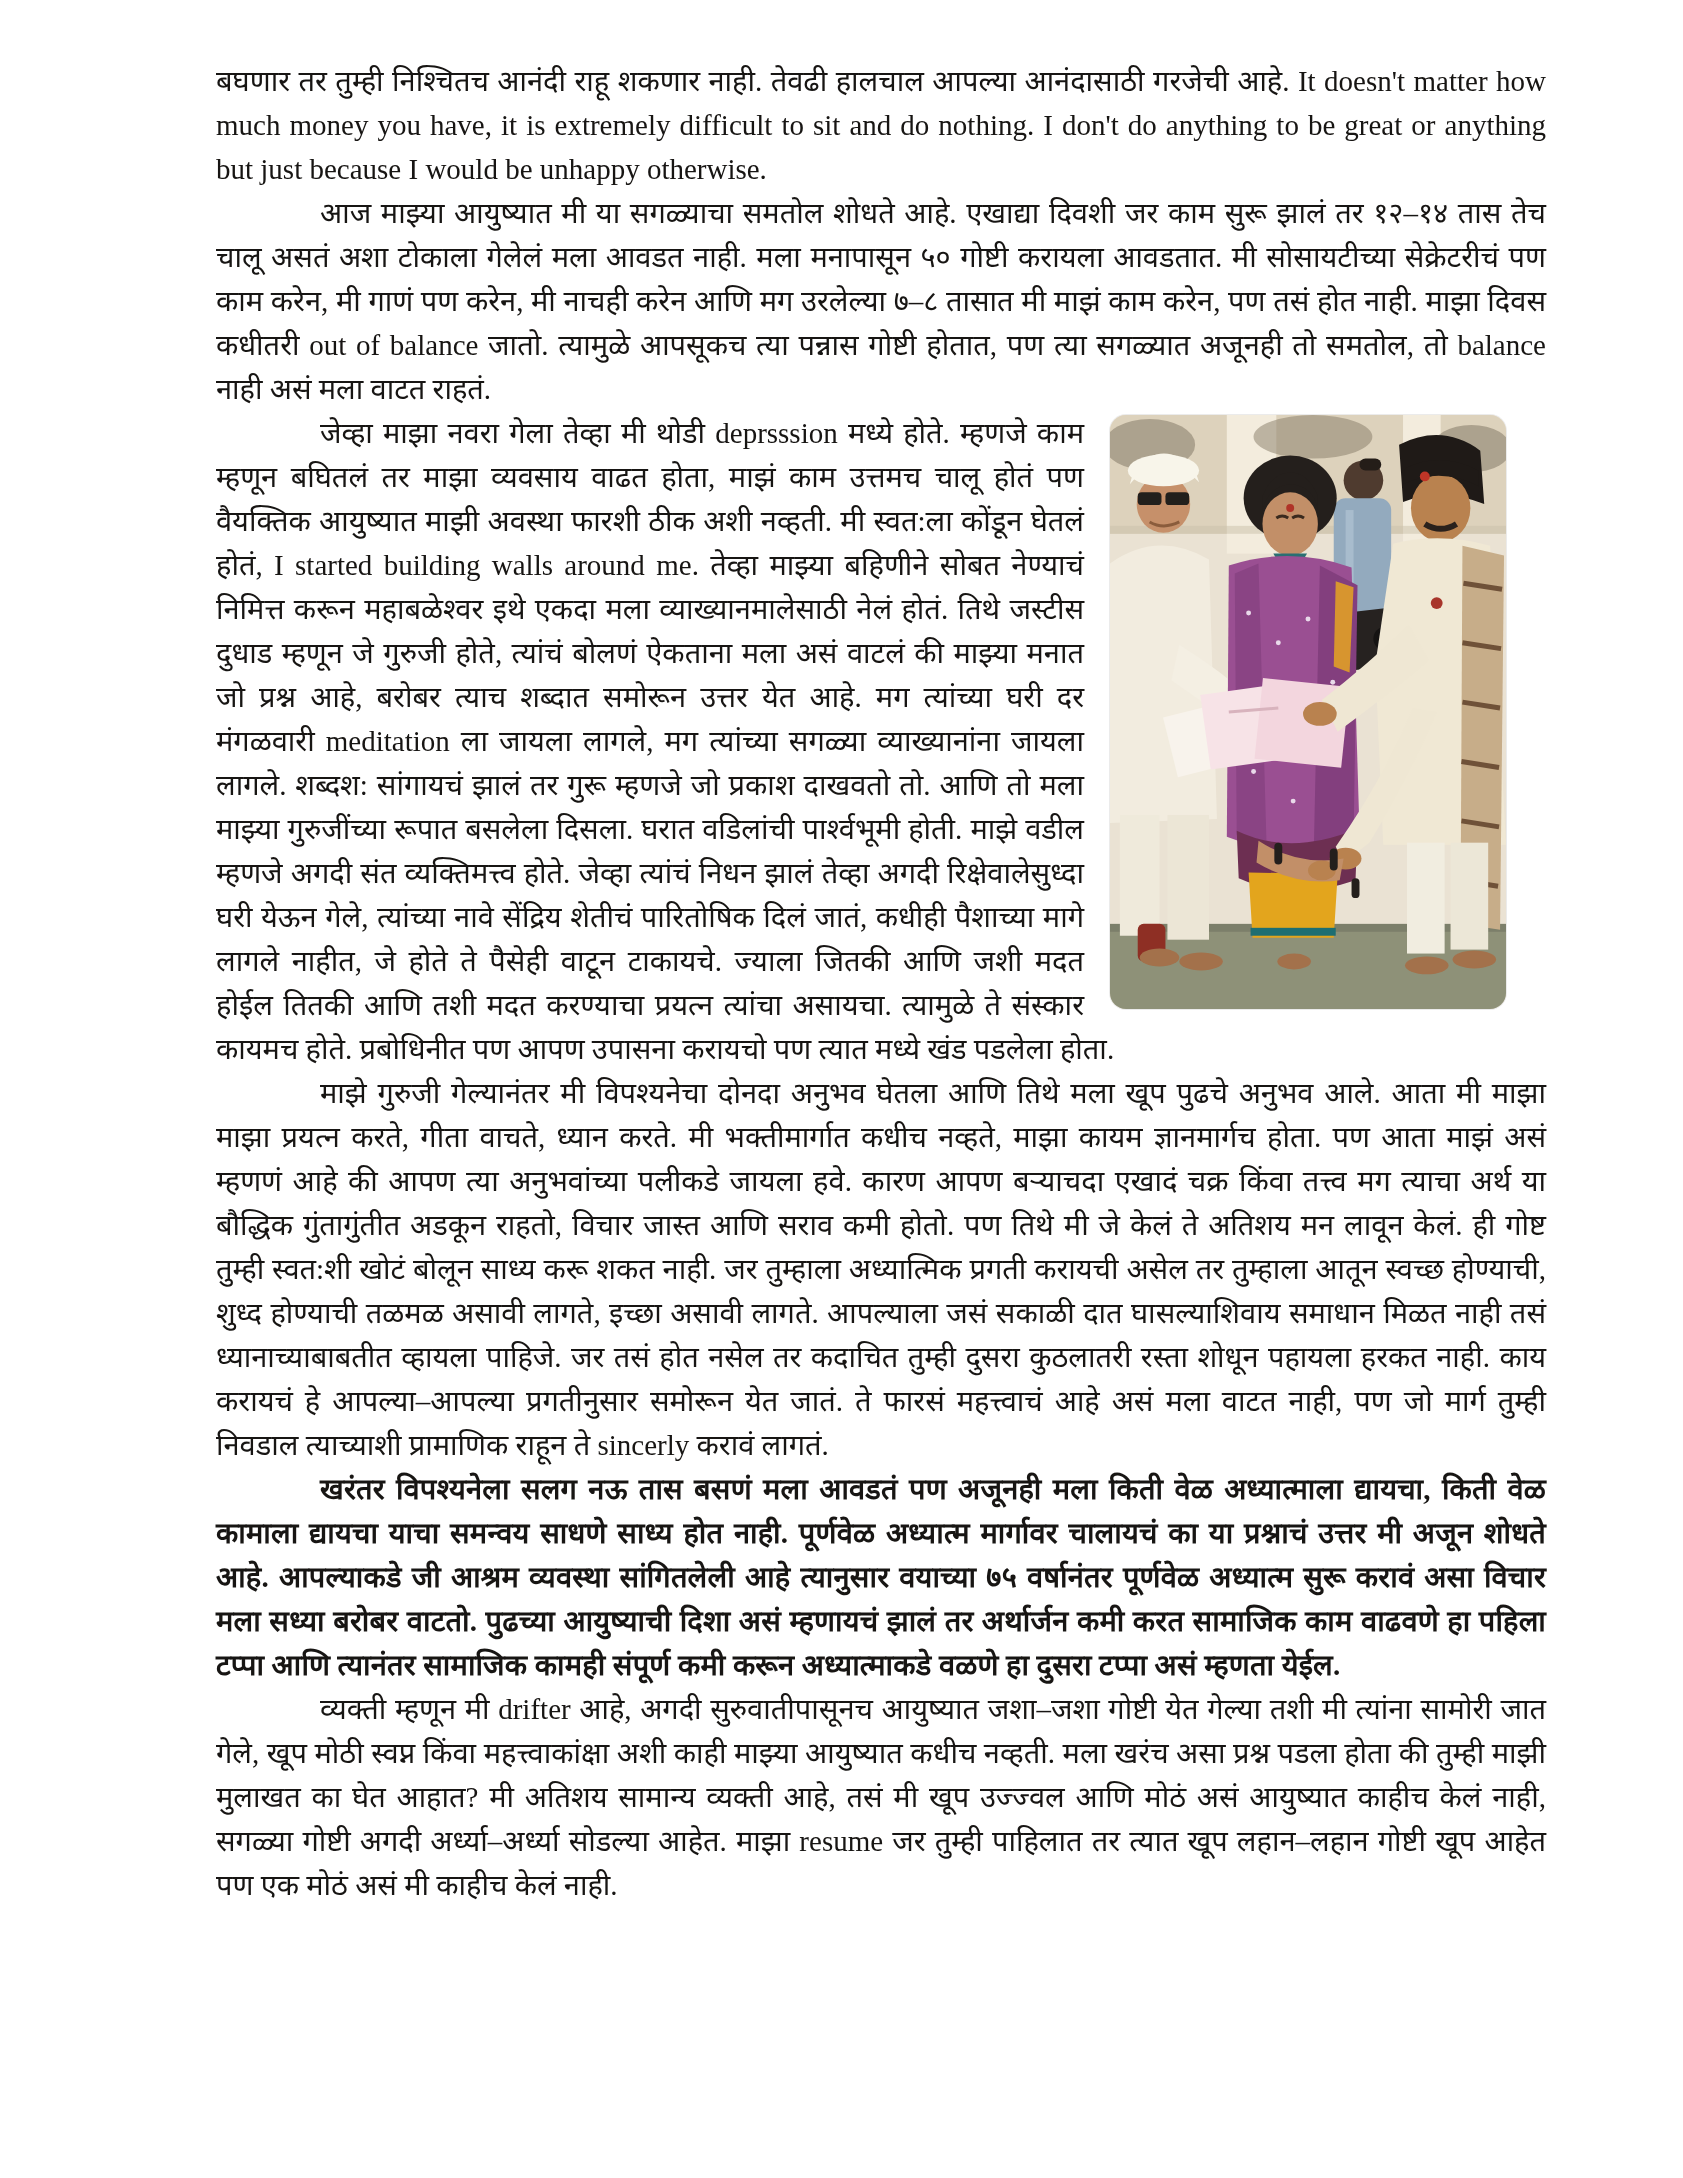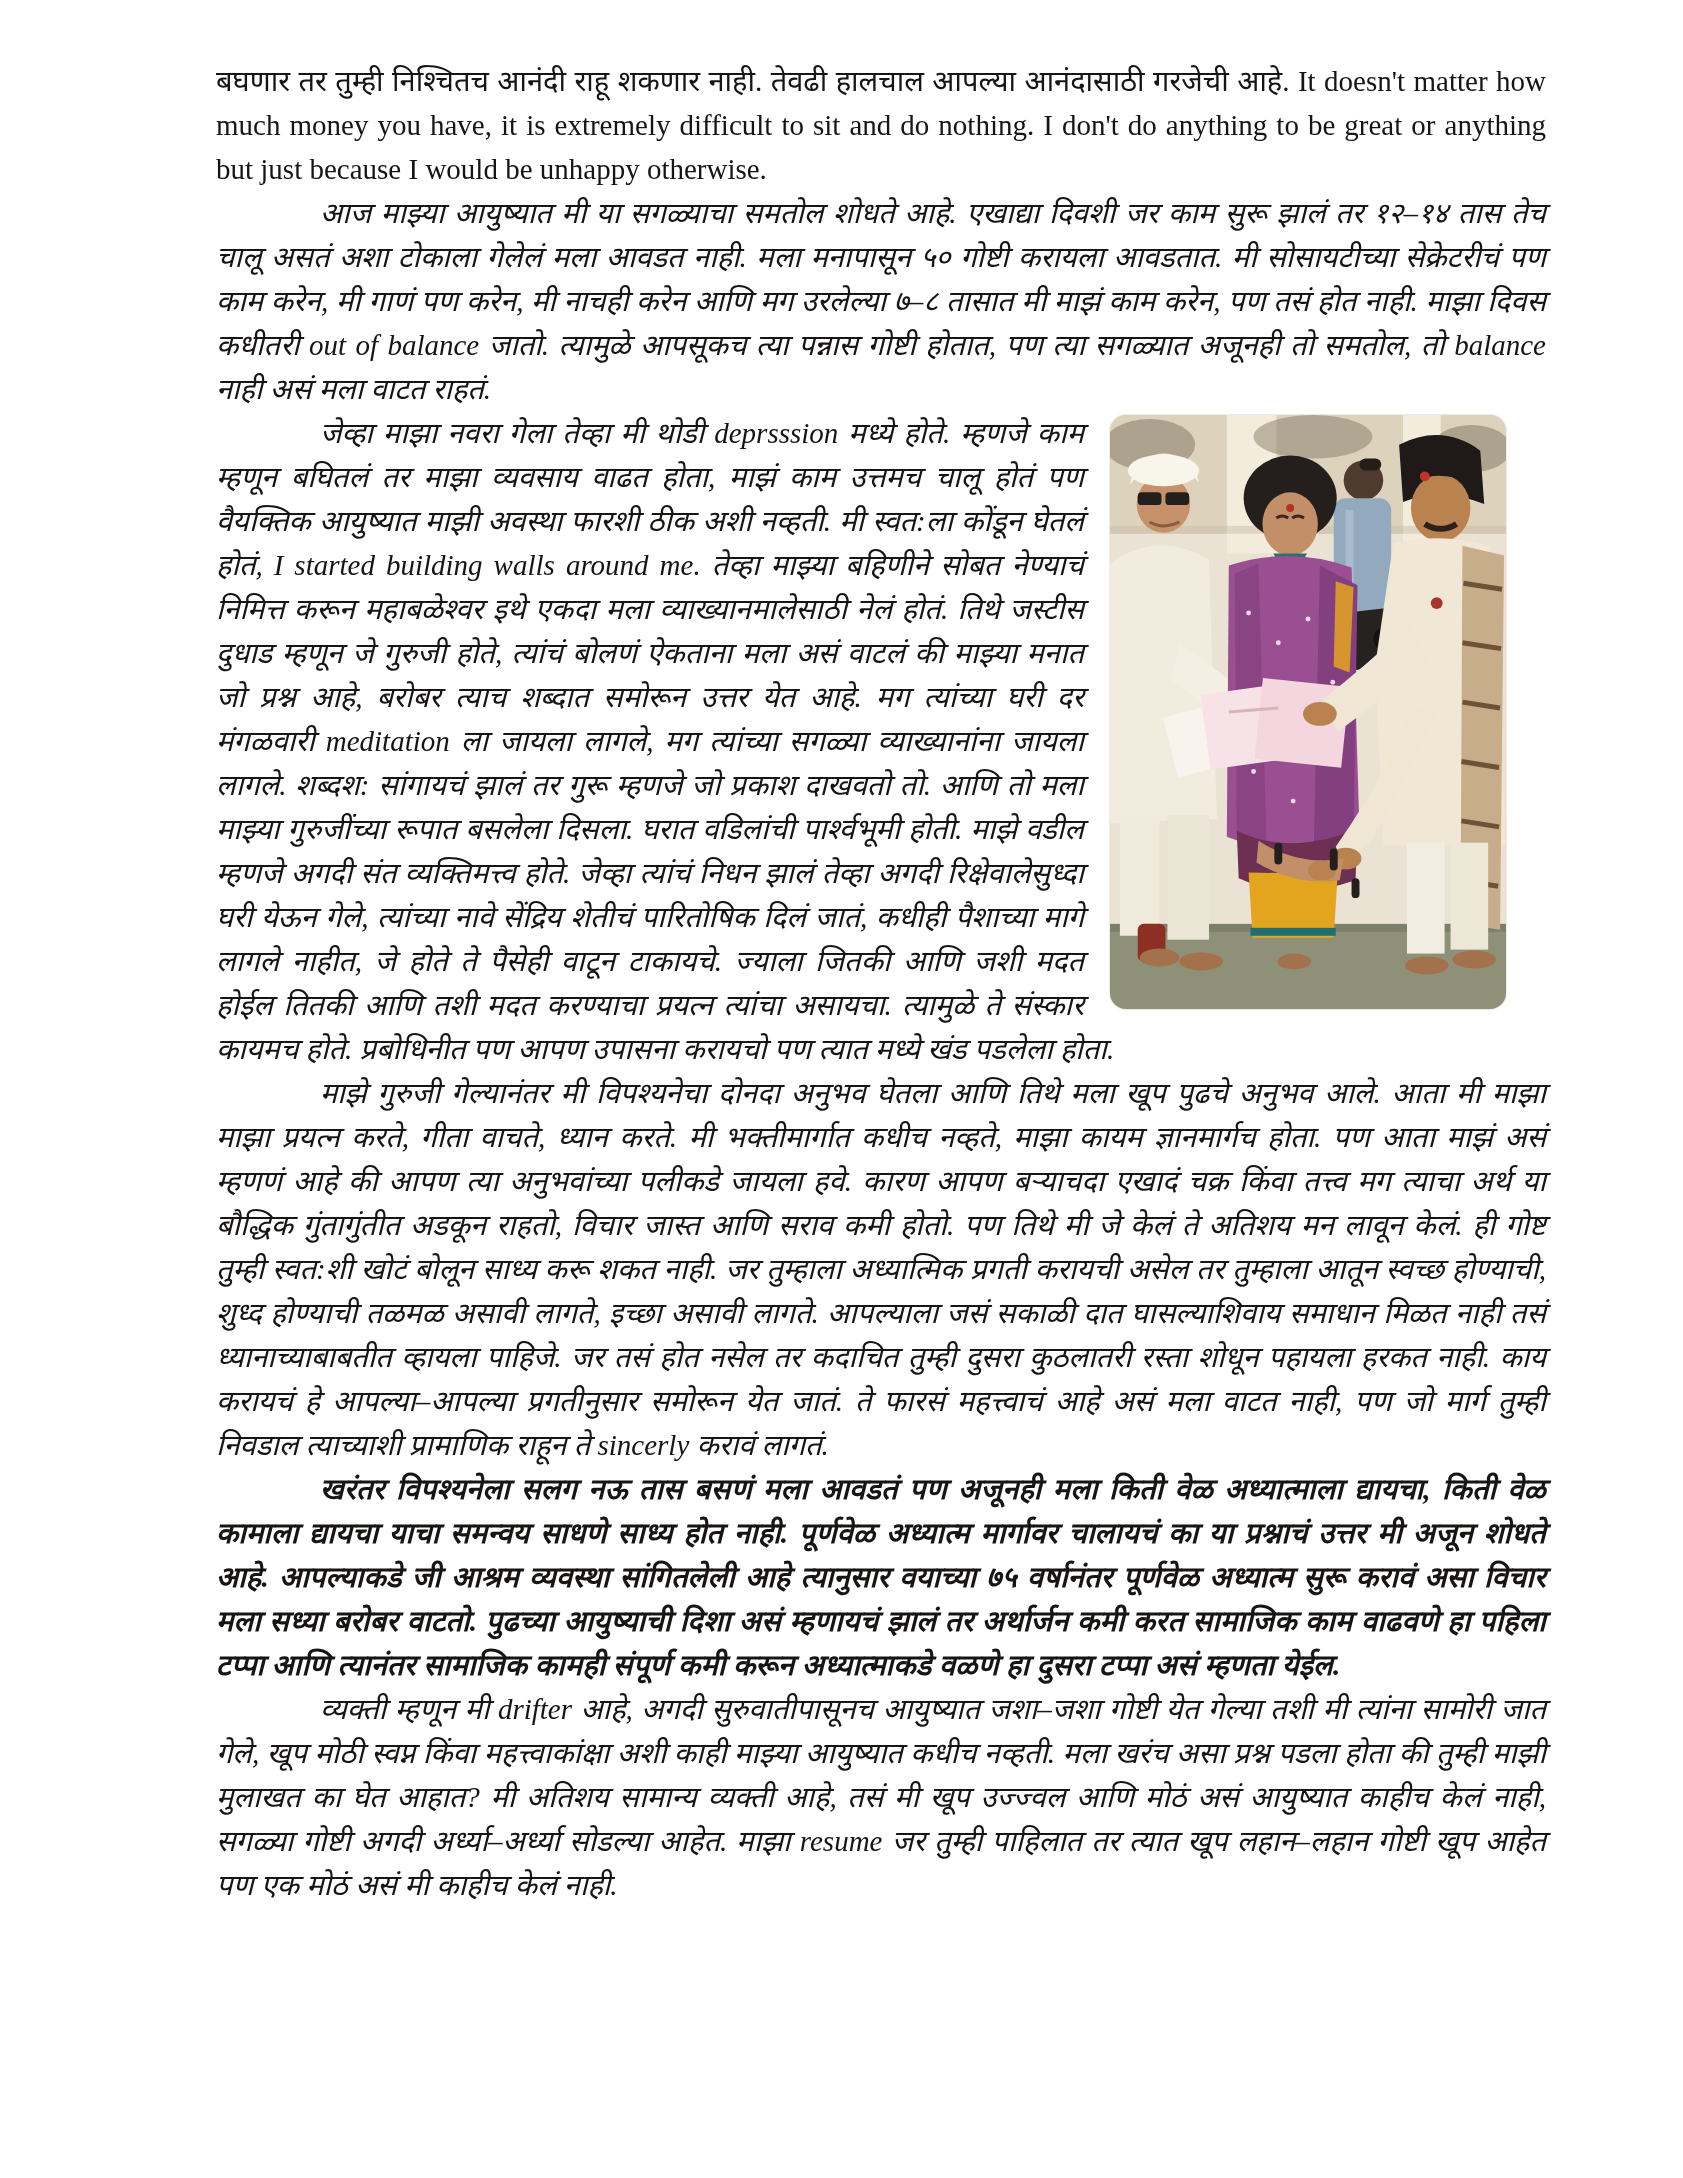--- a/index.html
+++ b/index.html
@@ -15,21 +15,21 @@
     width:1683px;height:2178px;
     padding:59px 137px 40px 216px;
   }
   .page p{
     margin:0;
     font-size:29px;
     line-height:44px;
     text-align:justify;
     color:#171513;
   }
-  .page p.indent{ text-indent:104px;font-style:italic; }
+  .page p.indent{ text-indent:104px; }
   .page p.bold{ font-weight:700; letter-spacing:0.2px; }
   .photo-float{
     float:right;
     width:396px;height:594px;
     margin:4px 40px 10px 26px;
     border-radius:16px;
     overflow:hidden;
     background:#eae2d3;
     box-shadow:0 0 0 1px rgba(0,0,0,.08);
   }

